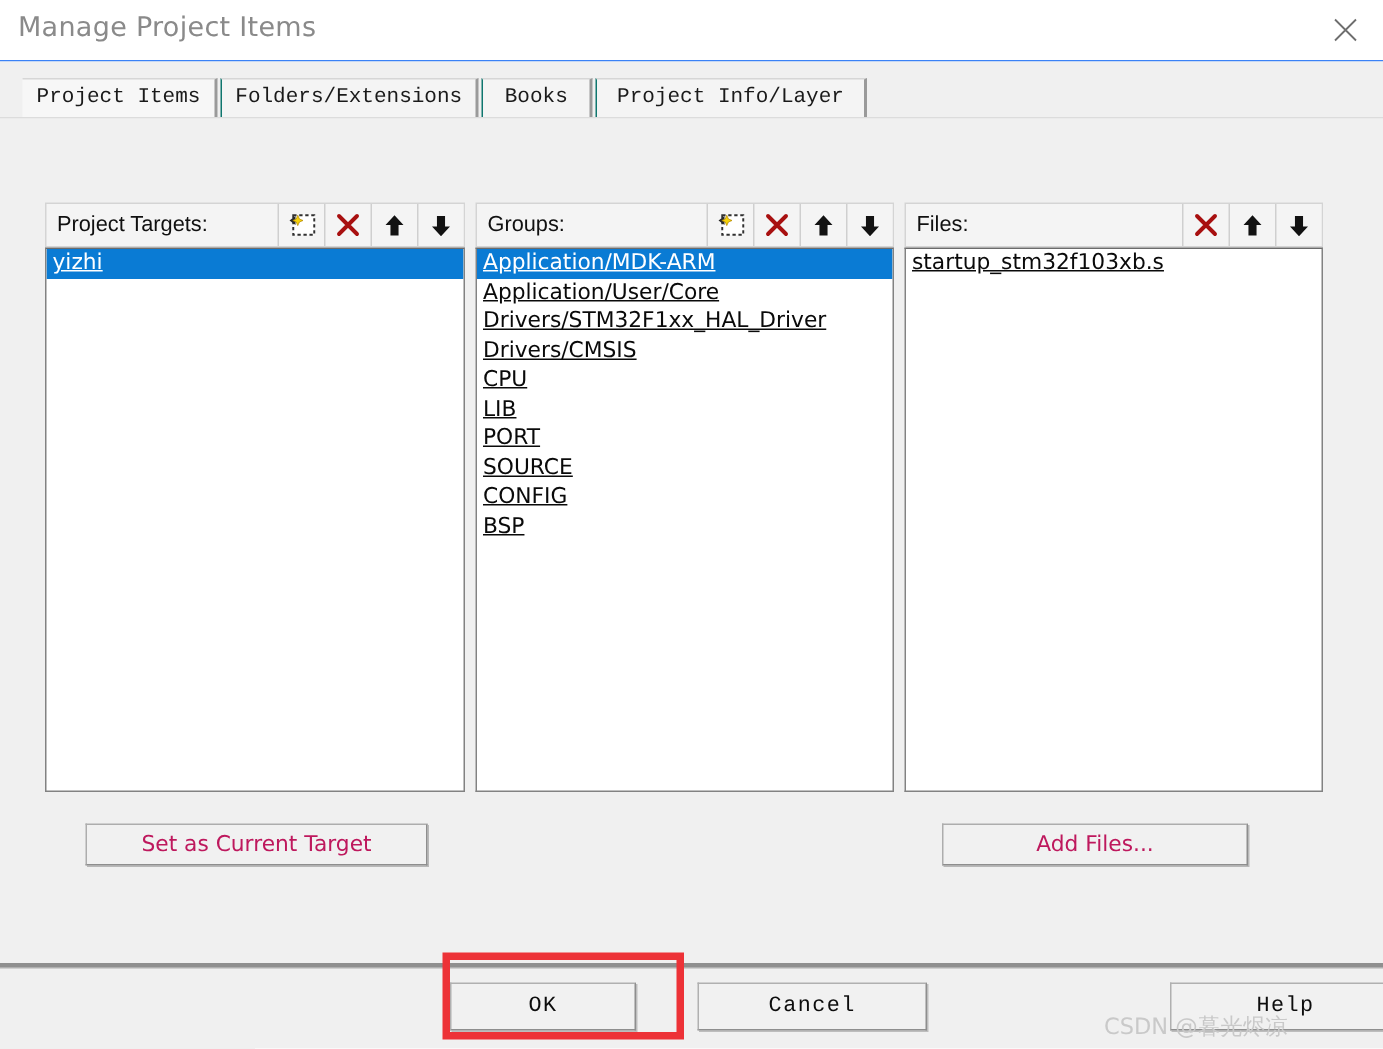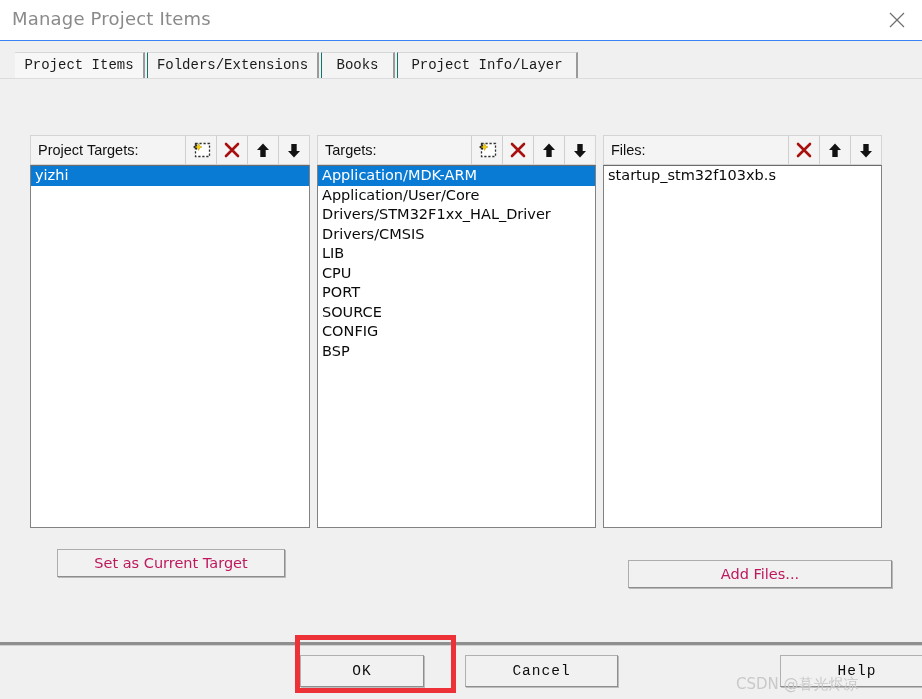--- a/index.html
+++ b/index.html
@@ -142,20 +142,21 @@
   }
   .list-item {
     height: 19.5px;
     line-height: 19px;
     padding-left: 4px;
     font-size: 14.5px;
     color: #0a0a0a;
     font-family: "DejaVu Sans", sans-serif;
     white-space: nowrap;
     overflow: hidden;
+    text-decoration: underline;
   }
   .list-item.selected {
     background: #0a7bd4;
     color: #ffffff;
   }
 
   
   .wide-btn {
     position: absolute;
     height: 28px;
@@ -166,21 +167,21 @@
     border-bottom-color: #8e8e8e;
     box-shadow: 1px 1px 0 #b8b8b8;
     font-family: "DejaVu Sans", sans-serif;
     font-size: 14.5px;
     color: #be185d;
     text-align: center;
     line-height: 26px;
     cursor: pointer;
   }
   #btn-set-target { left: 57px; top: 508px; width: 228px; }
-  #btn-add-files  { left: 628px; top: 508px; width: 264px; margin-top: 11px; }
+  #btn-add-files  { left: 628px; top: 508px; width: 204px; }
 
   
   #footer-sep {
     position: absolute;
     left: 0; top: 601px;
     width: 922px; height: 3px;
     background: #8f8f8f;
     border-bottom: 1px solid #d0d0d0;
   }
   .dlg-btn {
@@ -274,21 +275,21 @@
         </div>
       </div>
     </div>
     <div class="listbox">
       <div class="list-item selected">yizhi</div>
     </div>
   </div>
 
   <div class="column" id="col-groups">
     <div class="col-header">
-      <div class="col-title">Targets:</div>
+      <div class="col-title">Groups:</div>
       <div class="icon-group">
         <div class="tool-btn first">
           <svg width="19" height="18" viewBox="0 0 19 18" aria-hidden="true">
             <rect x="3.5" y="2.5" width="14" height="13" fill="#ffffff" stroke="#303030" stroke-width="1.3" stroke-dasharray="2.2 1.8"></rect>
             <path d="M1 6 L5 3 L5 9 Z" fill="#2a2a2a"></path>
             <path d="M6.5 2.5 L7.6 5.0 L10 6.0 L7.6 7.0 L6.5 9.4 L5.5 7.0 L3.2 6.0 L5.5 5.0 Z" fill="#f5d20a" stroke="#b58a00" stroke-width="0.5"></path>
           </svg>
         </div>
         <div class="tool-btn">
           <svg width="18" height="18" viewBox="0 0 18 18" aria-hidden="true">
@@ -305,22 +306,22 @@
             <path d="M8 15.5 L2 9 L5.3 9 L5.3 2 L10.7 2 L10.7 9 L14 9 Z" fill="#121212"></path>
           </svg>
         </div>
       </div>
     </div>
     <div class="listbox">
       <div class="list-item selected">Application/MDK-ARM</div>
       <div class="list-item">Application/User/Core</div>
       <div class="list-item">Drivers/STM32F1xx_HAL_Driver</div>
       <div class="list-item">Drivers/CMSIS</div>
+      <div class="list-item">CPU</div>
       <div class="list-item">LIB</div>
-      <div class="list-item">CPU</div>
       <div class="list-item">PORT</div>
       <div class="list-item">SOURCE</div>
       <div class="list-item">CONFIG</div>
       <div class="list-item">BSP</div>
     </div>
   </div>
 
   <div class="column" id="col-files">
     <div class="col-header">
       <div class="col-title">Files:</div>

